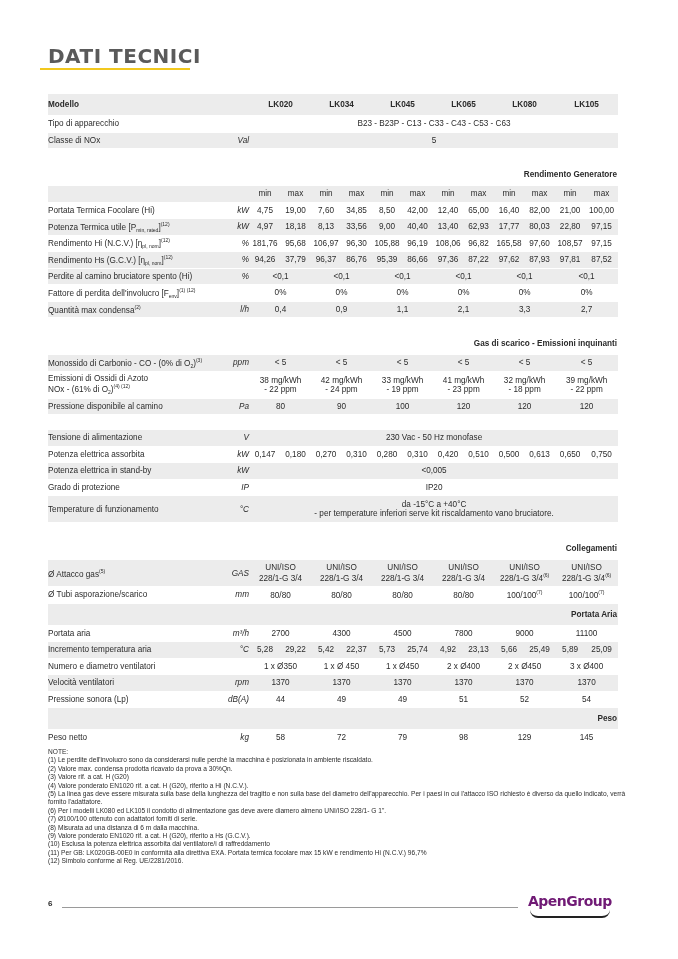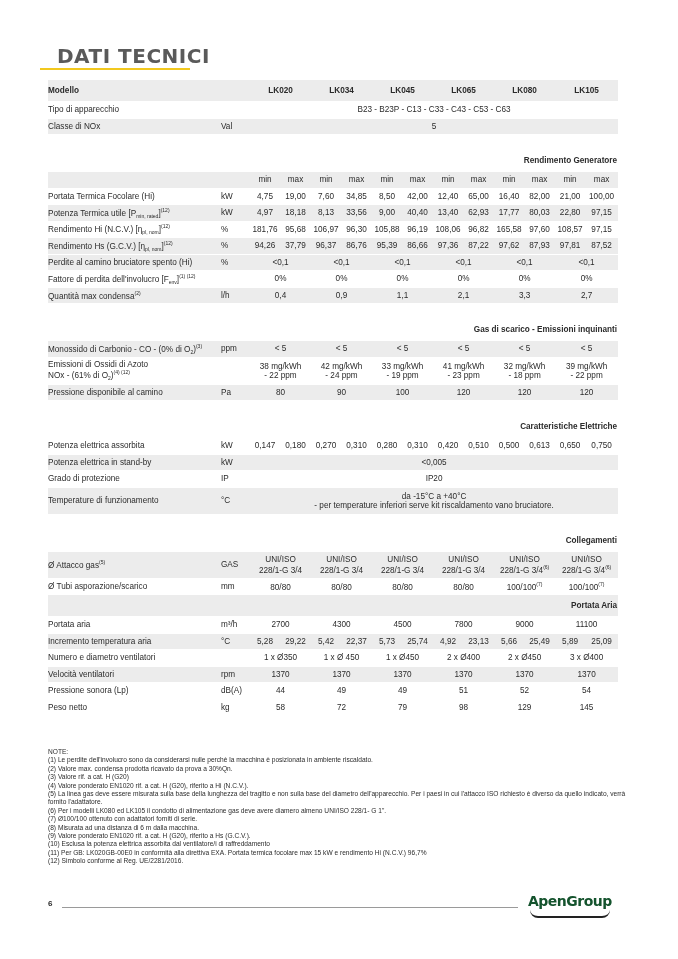--- a/index.html
+++ b/index.html
@@ -1,36 +1,36 @@
 <!DOCTYPE html>
 <html><head>
 <meta charset="utf-8">
 <style>
   html, body { margin:0; padding:0; background:#ffffff; }
   body { width:678px; height:959px; position:relative; overflow:hidden; font-family:"Liberation Sans", sans-serif; color:#2b2b2b; }
-  .title { position:absolute; left:57px; top:44px; font-family:"DejaVu Sans", sans-serif; font-weight:bold; font-size:20px; color:#5a5a5a; letter-spacing:0.5px; }
+  .title { position:absolute; left:48px; top:44px; font-family:"DejaVu Sans", sans-serif; font-weight:bold; font-size:20px; color:#5a5a5a; letter-spacing:0.5px; }
   .title-line { position:absolute; left:40px; top:68px; width:150px; height:2px; background:#f2c81e; }
-  table.spec { position:absolute; left:48px; top:80px; width:570px; border-collapse:collapse; font-size:8.2px; table-layout:fixed; }
+  table.spec { position:absolute; left:48px; top:94px; width:570px; border-collapse:collapse; font-size:8.2px; table-layout:fixed; }
   table.spec td { padding:0 1px; height:15.5px; border-bottom:1px solid #ffffff; white-space:nowrap; vertical-align:middle; }
   table.spec tr.g td { background:#ececec; }
   table.spec tr.w td { background:#ffffff; }
   table.spec tr.head td { height:21px; font-weight:bold; }
   table.spec tr.sec td { height:21px; font-weight:bold; text-align:right; }
   table.spec tr.gap td { height:14px; }
   table.spec tr.tall td { height:26px; }
   table.spec td.lbl { text-align:left; padding-left:0; }
-  table.spec td.unit { text-align:left; }
+  table.spec td.unit { text-align:right;font-style:italic; }
   table.spec td.c { text-align:center; }
   .sup { font-size:5px; vertical-align:super; }
   .sub { font-size:5px; vertical-align:sub; }
   .notes { position:absolute; left:48px; top:748px; width:580px; font-size:6.6px; line-height:8.4px; color:#2b2b2b; }
   .notes div { white-space:normal; }
   .footer-num { position:absolute; left:48px; top:899px; font-size:8px; font-weight:bold; }
   .footer-line { position:absolute; left:62px; top:907px; width:456px; height:1px; background:#9a9a9a; }
-  .logo { position:absolute; left:528px; top:893px; font-family:"DejaVu Sans", sans-serif; font-weight:bold; font-size:14px; color:#14532d; letter-spacing:-0.5px; }
+  .logo { position:absolute; left:528px; top:893px; font-family:"DejaVu Sans", sans-serif; font-weight:bold; font-size:14px; color:#701a75; letter-spacing:-0.5px; }
   .logo-swoosh { position:absolute; left:530px; top:910px; width:80px; height:6px; border-bottom:2px solid #222; border-radius:0 0 40px 40px; }
 </style>
 </head>
 <body>
 
 <div class="title">DATI TECNICI</div>
 <div class="title-line"></div>
 
 <table class="spec">
   <colgroup>
@@ -220,23 +220,24 @@
         <td class="c" colspan="2"><span>80</span></td>
         <td class="c" colspan="2"><span>90</span></td>
         <td class="c" colspan="2"><span>100</span></td>
         <td class="c" colspan="2"><span>120</span></td>
         <td class="c" colspan="2"><span>120</span></td>
         <td class="c" colspan="2"><span>120</span></td>
       </tr>
       <tr class="gap w">
         <td colspan="14"></td>
       </tr>
-      <tr class="sec w">
-        <td colspan="2"></td>
-        <td colspan="12">Caratteristiche Elettriche</td>
+      <tr class="g">
+        <td class="lbl"><span>Tensione di alimentazione</span></td>
+        <td class="unit">V</td>
+        <td class="c" colspan="12">230 Vac - 50 Hz monofase</td>
       </tr>
       <tr class="w">
         <td class="lbl"><span>Potenza elettrica assorbita</span></td>
         <td class="unit">kW</td>
         <td class="c">0,147</td>
         <td class="c">0,180</td>
         <td class="c">0,270</td>
         <td class="c">0,310</td>
         <td class="c">0,280</td>
         <td class="c">0,310</td>
@@ -341,20 +342,24 @@
       </tr>
       <tr class="w">
         <td class="lbl"><span>Pressione sonora (Lp)</span></td>
         <td class="unit">dB(A)</td>
         <td class="c" colspan="2">44</td>
         <td class="c" colspan="2">49</td>
         <td class="c" colspan="2">49</td>
         <td class="c" colspan="2">51</td>
         <td class="c" colspan="2">52</td>
         <td class="c" colspan="2">54</td>
+      </tr>
+      <tr class="sec g">
+        <td colspan="2"></td>
+        <td colspan="12">Peso</td>
       </tr>
       <tr class="w">
         <td class="lbl"><span>Peso netto</span></td>
         <td class="unit">kg</td>
         <td class="c" colspan="2">58</td>
         <td class="c" colspan="2">72</td>
         <td class="c" colspan="2">79</td>
         <td class="c" colspan="2">98</td>
         <td class="c" colspan="2">129</td>
         <td class="c" colspan="2">145</td>

